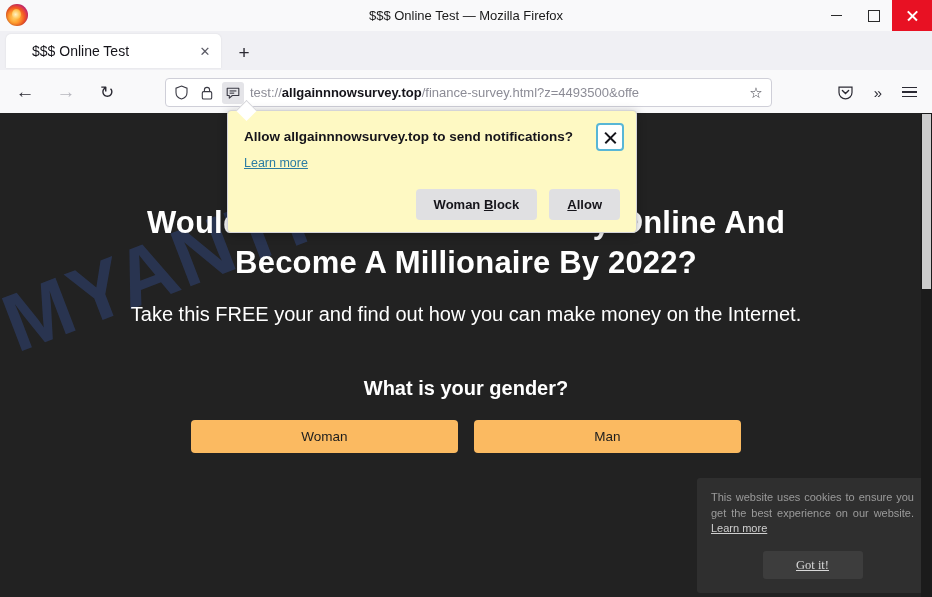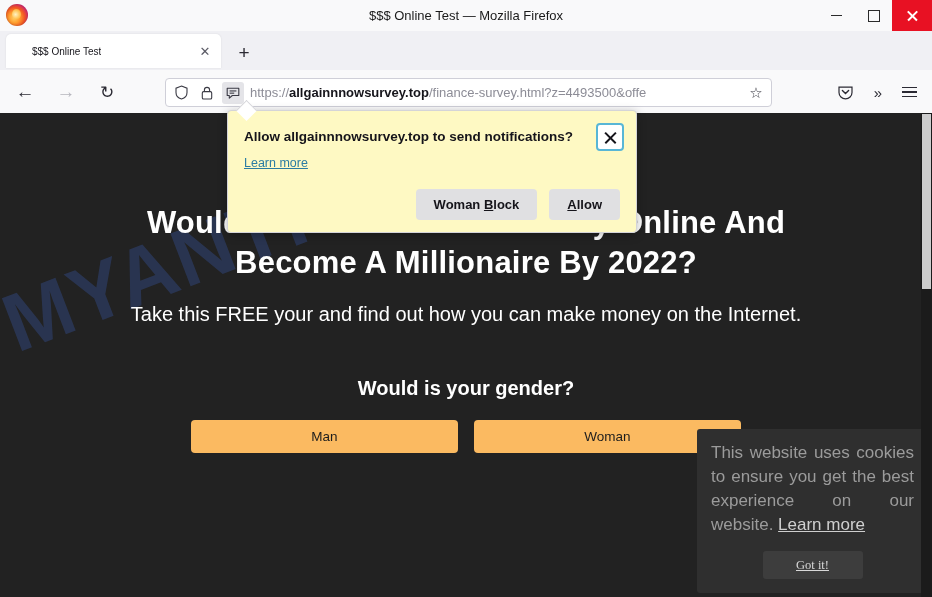--- a/index.html
+++ b/index.html
@@ -97,21 +97,21 @@
     left: 6px; top: 3px;
     width: 215px; height: 34px;
     background: #ffffff;
     border-radius: 5px 5px 0 0;
     display: flex;
     align-items: center;
     box-shadow: 0 0 2px rgba(0,0,0,.10);
   }
   .tab-label {
     margin-left: 26px;
-    font-size: 10px;
+    font-size: 14px;
     color: #15141a;
     white-space: nowrap;
     overflow: hidden;
     text-overflow: ellipsis;
     max-width: 145px;
   }
   .tab-close {
     position: absolute;
     right: 8px; top: 9px;
     width: 16px; height: 16px;
@@ -279,21 +279,21 @@
     position: absolute;
     right: 4px; bottom: 4px;
     width: 231px;
     background: #2f2f2f;
     border-radius: 3px;
     padding: 12px 14px 14px 14px;
     box-sizing: border-box;
     z-index: 5;
   }
   .cookie-text {
-    font-size: 17px;
+    font-size: 11px;
     color: #9b9b9b;
     line-height: 1.42;
     text-align: justify;
   }
   .cookie-text a {
     color: #cfcfcf;
     text-decoration: underline;
   }
   .cookie-btn {
     display: block;
@@ -450,21 +450,21 @@
           <path d="M3.4 5.6 V4 a2.6 2.6 0 0 1 5.2 0 V5.6" fill="none" stroke="#3a3a44" stroke-width="1.1"></path>
         </svg>
       </span>
       <span class="url-ico notif-active">
         <svg width="14" height="14" viewBox="0 0 14 14" aria-hidden="true">
           <path d="M1.2 2.2 h11.6 v7.3 h-6.5 l-3 2.6 v-2.6 h-2.1 z" fill="none" stroke="#3a3a44" stroke-width="1.1" stroke-linejoin="round"></path>
           <rect x="3.6" y="4.4" width="6.8" height="1.1" fill="#3a3a44"></rect>
           <rect x="3.6" y="6.6" width="4.6" height="1.1" fill="#3a3a44"></rect>
         </svg>
       </span>
-      <span class="url-text"><span>https://</span><b>allgainnnowsurvey.top</b><span>/finance-survey.html?z=4493500&amp;offe</span></span>
+      <span class="url-text"><span>test://</span><b>allgainnnowsurvey.top</b><span>/finance-survey.html?z=4493500&amp;offe</span></span>
       <span class="url-star">☆</span>
     </div>
 
     <div class="tb-right pocket">
       <svg width="17" height="17" viewBox="0 0 17 17" aria-hidden="true">
         <path d="M2 3.2 h13 v5.2 c0 3.6 -2.9 6.4 -6.5 6.4 S2 12 2 8.4 Z" fill="none" stroke="#2b2a33" stroke-width="1.2"></path>
         <path d="M5.4 6.6 L8.5 9.6 L11.6 6.6" fill="none" stroke="#2b2a33" stroke-width="1.4" stroke-linecap="round"></path>
       </svg>
     </div>
     <div class="tb-right chev">»</div>
@@ -476,24 +476,24 @@
         </span>
     </div>
   </div>
 
   <div class="page">
     <div class="watermark">MYANTISPYWARE.COM</div>
 
     <div class="content">
       <h1 class="headline">Would You Like To Earn Money Online And Become A Millionaire By 2022?</h1>
       <p class="subhead">Take this FREE your and find out how you can make money on the Internet.</p>
-      <h2 class="question">Would is your gender?</h2>
+      <h2 class="question">What is your gender?</h2>
       <div class="answers">
+        <button class="answer-btn">Woman</button>
         <button class="answer-btn">Man</button>
-        <button class="answer-btn">Woman</button>
       </div>
     </div>
 
     <div class="cookie">
       <div class="cookie-text"><span>This website uses cookies to ensure you get the best experience on our website. </span><a href="#">Learn more</a></div>
       <button class="cookie-btn">Got it!</button>
     </div>
   </div>
 
   <div class="scrollbar-track"></div>

